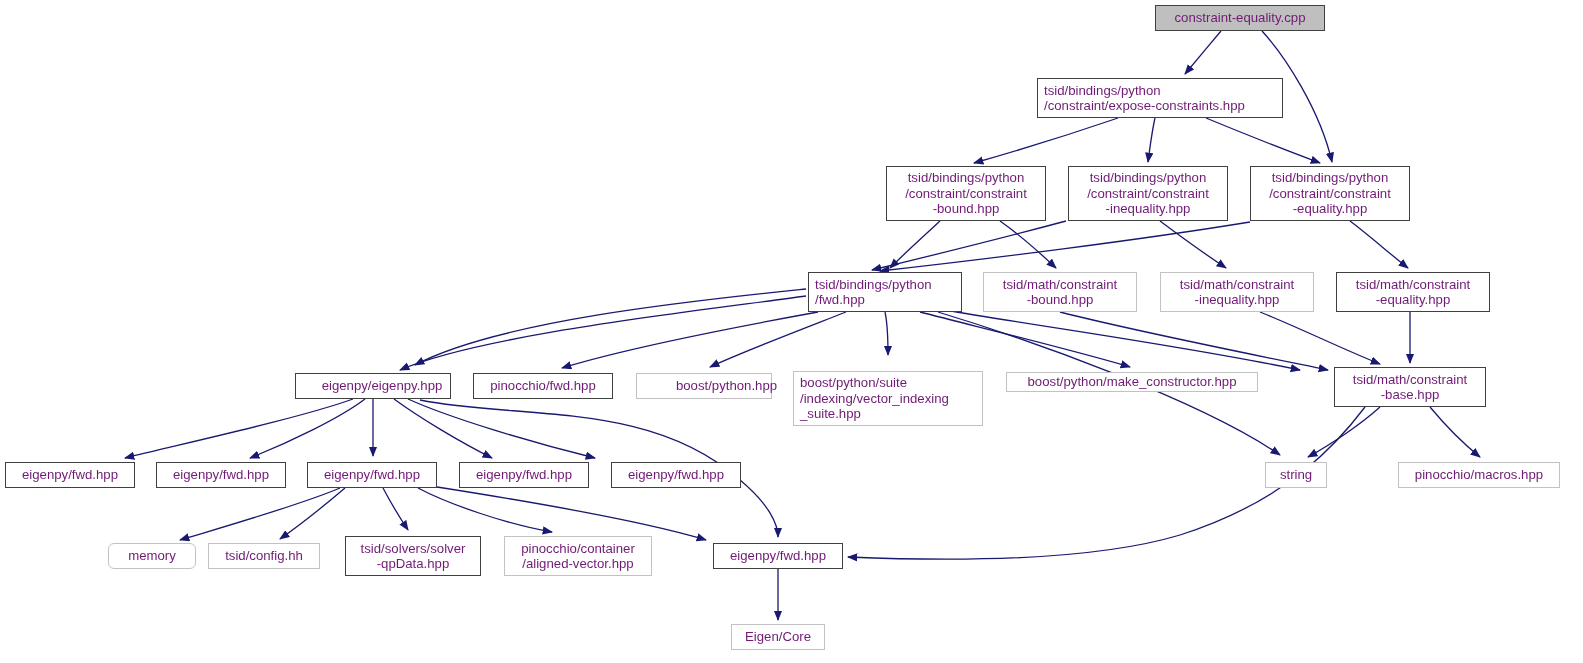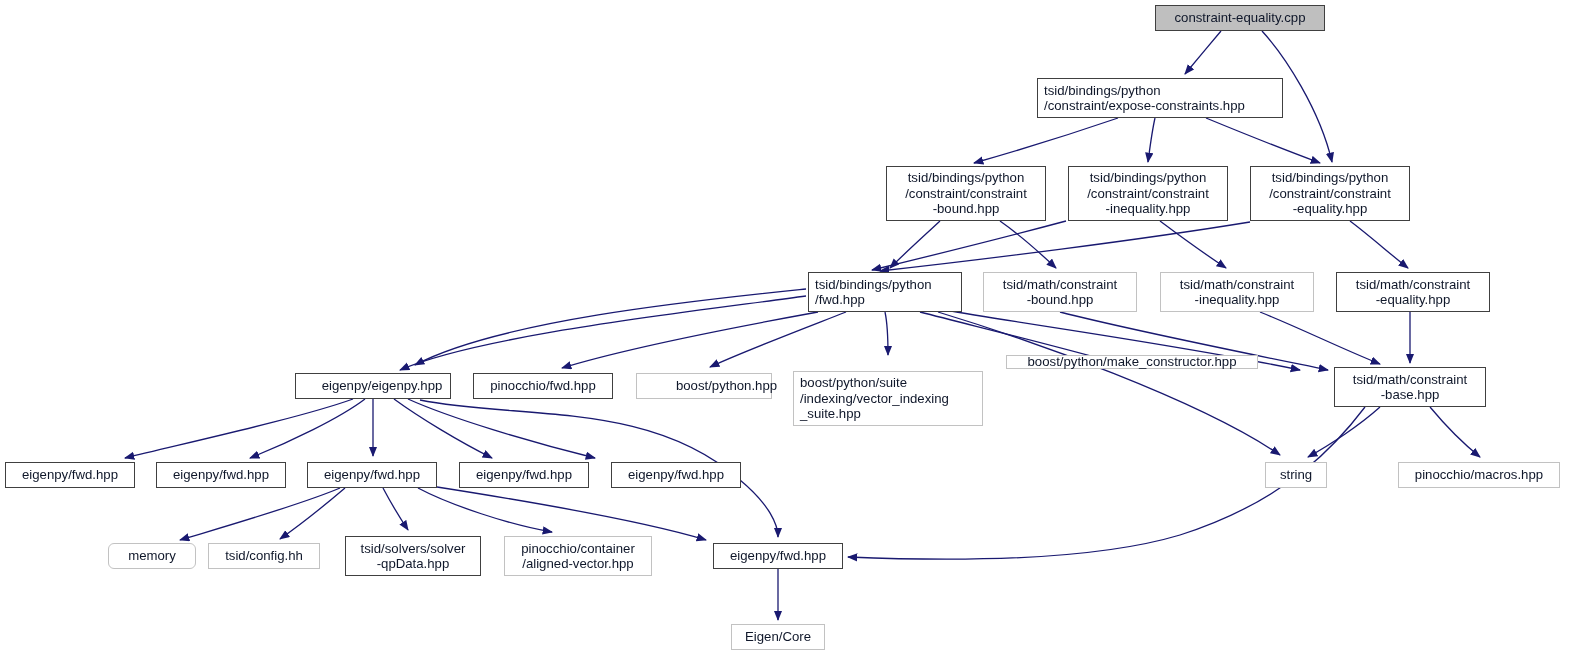--- a/index.html
+++ b/index.html
@@ -24,21 +24,21 @@
   }
   .node {
     position: absolute;
     box-sizing: border-box;
     display: flex;
     align-items: center;
     justify-content: center;
     text-align: center;
     font-size: 13.2px;
     line-height: 15.5px;
-    color: #0f172a;
+    color: #701a75;
     background: #ffffff;
     border: 1px solid #c2c2c2;
     white-space: pre;
     z-index: 2;
   }
   .node.strong {
     border: 1.6px solid #404040;
   }
   .node.root {
     border: 1.6px solid #404040;
@@ -120,21 +120,21 @@
       <div class="node" style="left: 1160px; top: 272px; width: 154px; height: 40px;">tsid/math/constraint
 -inequality.hpp</div>
       <div class="node strong" style="left: 1336px; top: 272px; width: 154px; height: 40px;">tsid/math/constraint
 -equality.hpp</div>
       <div class="node strong" style="left: 295px; top: 373px; width: 156px; height: 26px; padding-left: 18px;">eigenpy/eigenpy.hpp</div>
       <div class="node strong" style="left: 473px; top: 373px; width: 140px; height: 26px;">pinocchio/fwd.hpp</div>
       <div class="node" style="left: 636px; top: 373px; width: 136px; height: 26px; padding-left: 45px;">boost/python.hpp</div>
       <div class="node leftal" style="left: 793px; top: 360px; width: 190px; height: 55px; margin-top: 11px;">boost/python/suite
 /indexing/vector_indexing
 _suite.hpp</div>
-      <div class="node" style="left: 1006px; top: 355px; width: 252px; height: 14px;">boost/python/make_constructor.hpp</div>
+      <div class="node" style="left: 1006px; top: 372px; width: 252px; height: 20px;">boost/python/make_constructor.hpp</div>
       <div class="node strong" style="left: 1334px; top: 367px; width: 152px; height: 40px;">tsid/math/constraint
 -base.hpp</div>
       <div class="node strong" style="left: 5px; top: 462px; width: 130px; height: 26px;">eigenpy/fwd.hpp</div>
       <div class="node strong" style="left: 156px; top: 462px; width: 130px; height: 26px;">eigenpy/fwd.hpp</div>
       <div class="node strong" style="left: 307px; top: 462px; width: 130px; height: 26px;">eigenpy/fwd.hpp</div>
       <div class="node strong" style="left: 459px; top: 462px; width: 130px; height: 26px;">eigenpy/fwd.hpp</div>
       <div class="node strong" style="left: 611px; top: 462px; width: 130px; height: 26px;">eigenpy/fwd.hpp</div>
       <div class="node" style="left: 1265px; top: 462px; width: 62px; height: 26px; text-align: center;">string</div>
       <div class="node" style="left: 1398px; top: 462px; width: 162px; height: 26px;">pinocchio/macros.hpp</div>
       <div class="node" style="left: 108px; top: 543px; width: 88px; height: 26px; border-radius: 6px;">memory</div>

